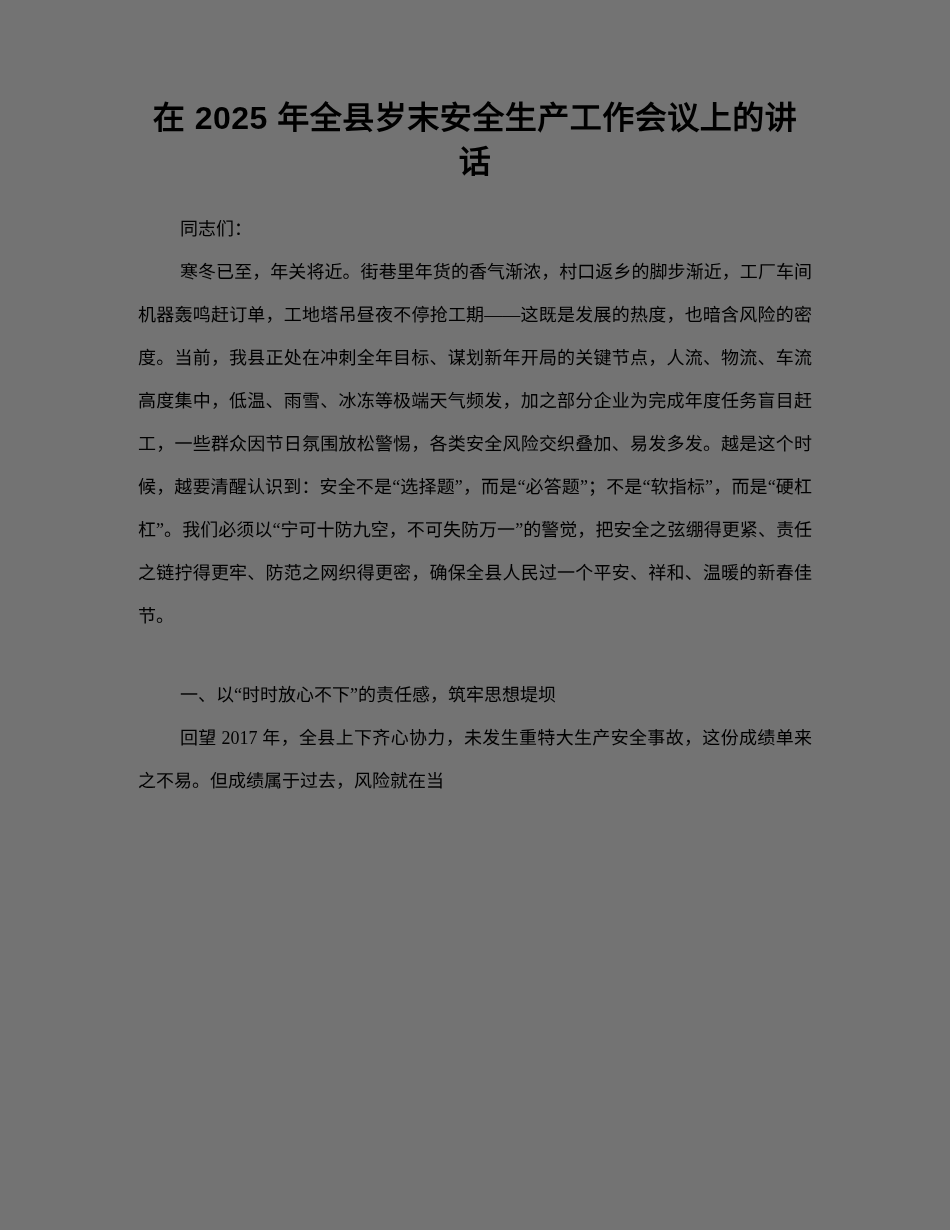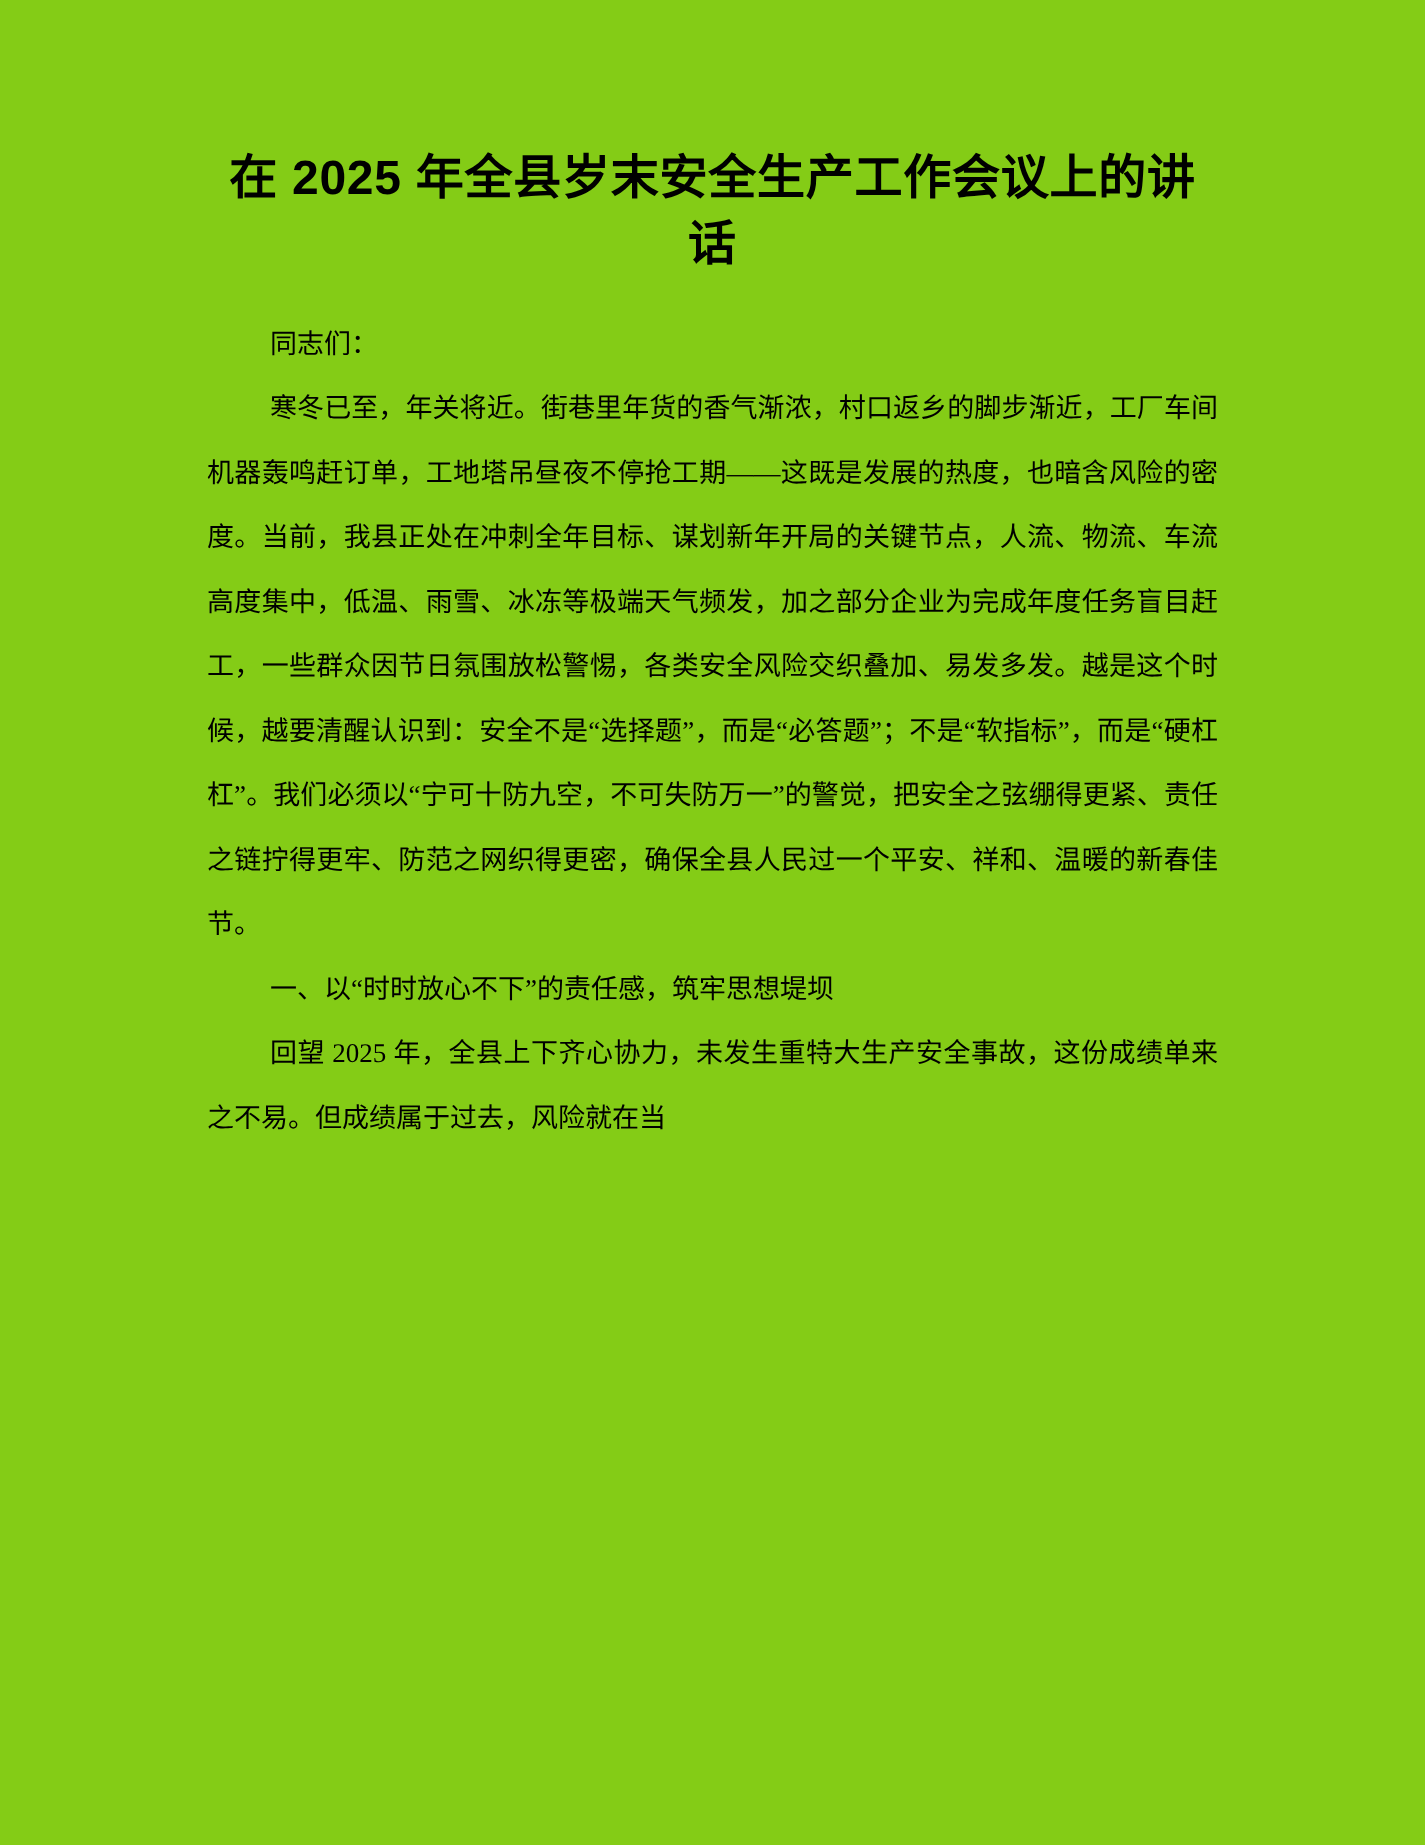--- a/index.html
+++ b/index.html
@@ -11,21 +11,21 @@
     width: 950px;
     height: 1230px;
     overflow: hidden;
     color: #000000;
   }
   .page {
     box-sizing: border-box;
     width: 950px;
     height: 1230px;
     padding: 96px 138px 0 138px;
-    background: #84cc16;
+    background: #737373;
   }
   .doc-title {
     margin: 0 0 24px 0;
     font-family: "Liberation Sans", "DejaVu Sans", sans-serif;
     font-weight: 700;
     font-size: 32px;
     line-height: 44px;
     text-align: center;
     letter-spacing: 0.5px;
     color: #000000;
@@ -35,29 +35,30 @@
     font-family: "Liberation Serif", "DejaVu Serif", serif;
     font-size: 18px;
     line-height: 43px;
     text-align: justify;
     text-indent: 42px;
     color: #000000;
     word-break: break-all;
   }
   .section-heading {
     font-weight: 400; 
+    margin-top: 36px;
   }
 </style>
 </head>
 <body>
 
 <div class="page">
   <h1 class="doc-title">在 2025 年全县岁末安全生产工作会议上的讲话</h1>
 
   <p class="para">同志们：</p>
 
   <p class="para">寒冬已至，年关将近。街巷里年货的香气渐浓，村口返乡的脚步渐近，工厂车间机器轰鸣赶订单，工地塔吊昼夜不停抢工期——这既是发展的热度，也暗含风险的密度。当前，我县正处在冲刺全年目标、谋划新年开局的关键节点，人流、物流、车流高度集中，低温、雨雪、冰冻等极端天气频发，加之部分企业为完成年度任务盲目赶工，一些群众因节日氛围放松警惕，各类安全风险交织叠加、易发多发。越是这个时候，越要清醒认识到：安全不是“选择题”，而是“必答题”；不是“软指标”，而是“硬杠杠”。我们必须以“宁可十防九空，不可失防万一”的警觉，把安全之弦绷得更紧、责任之链拧得更牢、防范之网织得更密，确保全县人民过一个平安、祥和、温暖的新春佳节。</p>
 
   <p class="para section-heading">一、以“时时放心不下”的责任感，筑牢思想堤坝</p>
 
 
-  <p class="para">回望 2025 年，全县上下齐心协力，未发生重特大生产安全事故，这份成绩单来之不易。但成绩属于过去，风险就在当</p>
+  <p class="para">回望 2017 年，全县上下齐心协力，未发生重特大生产安全事故，这份成绩单来之不易。但成绩属于过去，风险就在当</p>
 </div>
 
 </body></html>

